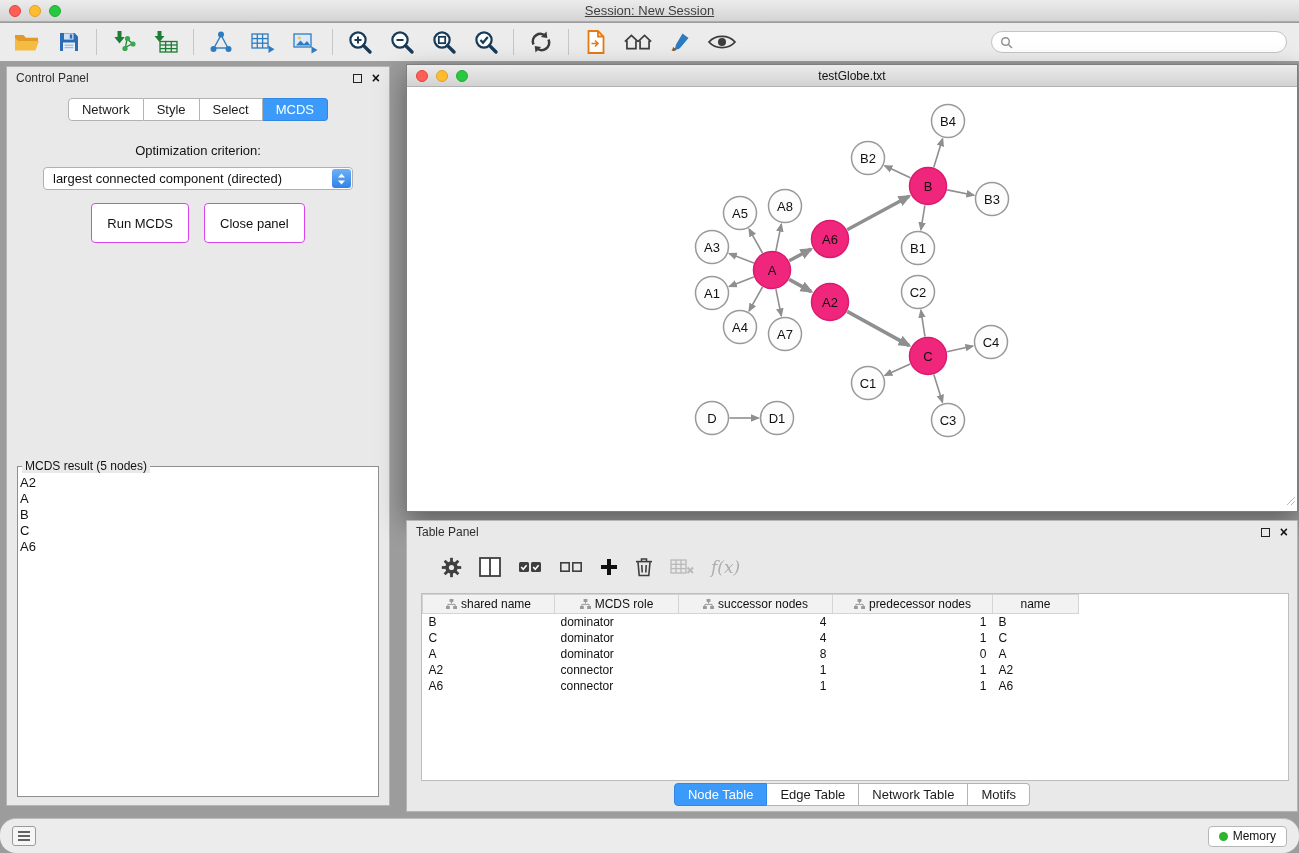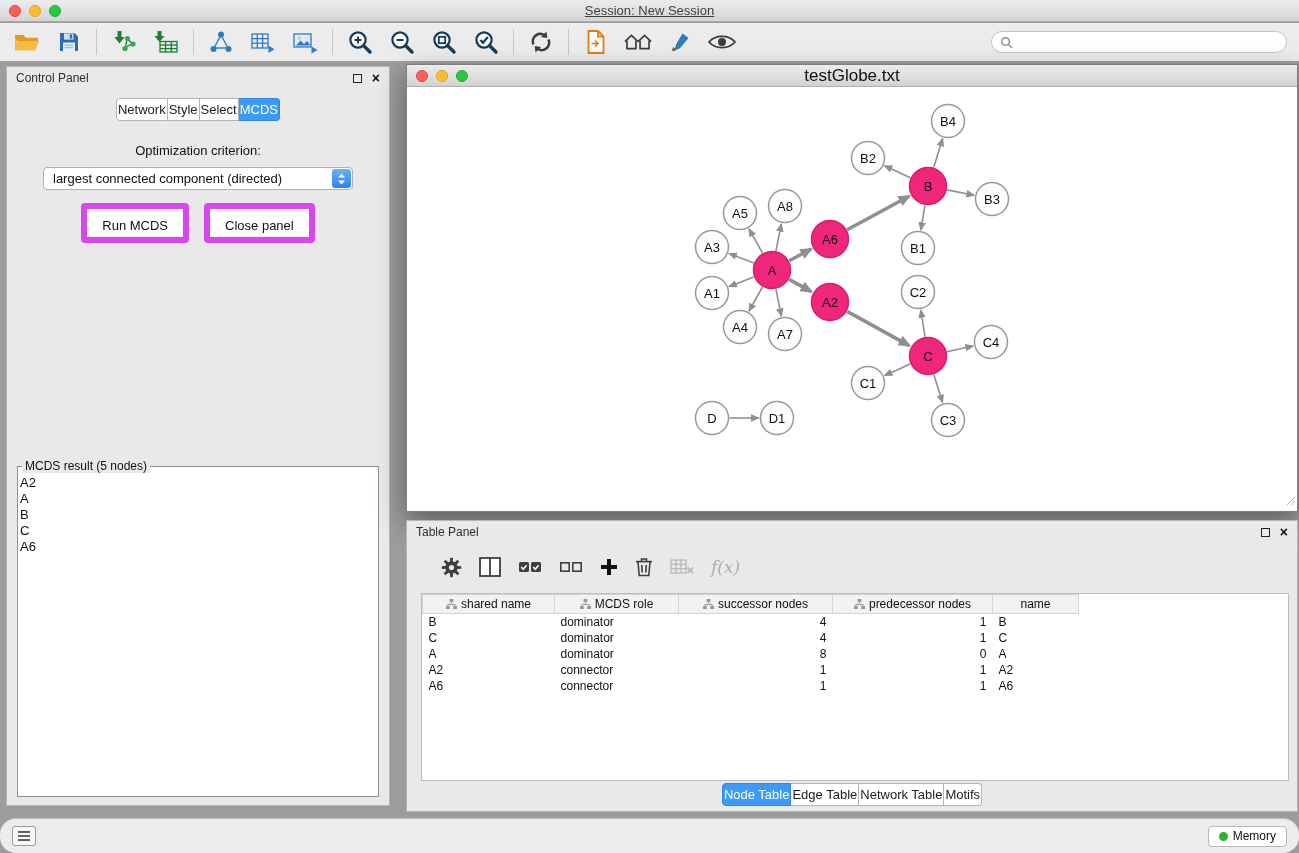--- a/index.html
+++ b/index.html
@@ -29,45 +29,45 @@
   
   .panel { position:absolute; background:#e9e9e9; border:1px solid #b5b5b5; }
   .panel-head { display:flex; align-items:center; height:22px; padding:0 9px; font-size:12px; color:#2e2e2e; }
   .panel-controls { margin-left:auto; display:flex; gap:10px; align-items:center; }
   .float-box { width:9px; height:9px; border:1.5px solid #222; display:inline-block; }
   .close-x { font-size:14px; font-weight:bold; color:#111; line-height:10px; }
 
   
   #control-panel { left:6px; top:66px; width:384px; height:740px; }
   .seg { display:inline-flex; }
-  .seg .tab { background:#fff; border:1px solid #b3b3b3; border-left:none; padding:3px 1px;
+  .seg .tab { background:#fff; border:1px solid #b3b3b3; border-left:none; padding:3px 13px;
     font-size:13px; color:#1c1c1c; white-space:nowrap; }
   .seg .tab:first-child { border-left:1px solid #b3b3b3; border-radius:4px 0 0 4px; }
   .seg .tab:last-child { border-radius:0 4px 4px 0; }
   .seg .tab.active { background:#3b9afa; border-color:#2f87e6; color:#fff; }
   .cp-tabs-row { display:flex; justify-content:center; margin-top:9px; }
   .opt-label { text-align:center; margin-top:22px; font-size:13px; color:#111; }
   .dropdown { position:relative; margin:9px 36px 0 36px; background:#fff; border:1px solid #b0b0b0;
     border-radius:4px; height:23px; display:flex; align-items:center; padding:0 26px 0 9px; font-size:13px; color:#111; }
   .dropdown .stepper { position:absolute; right:1px; top:1px; bottom:1px; width:19px;
     background:linear-gradient(#6cb0f8,#2f82e8); border-radius:3px; display:flex; align-items:center; justify-content:center; }
   .btn-row { display:flex; justify-content:center; gap:15px; margin-top:13px; }
-  .mac-btn { background:#fff; border:6px solid #d946ef; border-radius:4px; height:40px; padding:9px 15px;
+  .mac-btn { background:#fff; border:1px solid #d946ef; border-radius:4px; height:40px; padding:9px 15px;
     font-size:13px; color:#111; font-family:"Liberation Sans",sans-serif; }
   .result-box { position:absolute; left:10px; right:10px; top:392px; bottom:8px;
     border:1px solid #8f8f8f; background:#fff; padding:2px 0; }
   .result-box legend { background:#e9e9e9; font-size:12px; color:#111; padding:0 3px; margin-left:4px; }
   .result-list { font-size:13px; color:#111; line-height:16px; padding-left:2px; }
 
   
   #network-window { position:absolute; left:406px; top:64px; width:892px; height:448px;
     border:1px solid #7e7e7e; box-shadow:0 10px 26px rgba(0,0,0,.4); background:#fff; }
   .inner-titlebar { position:relative; height:22px; background:linear-gradient(#ececec,#d2d2d2);
     border-bottom:1px solid #b0b0b0; display:flex; align-items:center; }
-  .inner-titlebar .title { position:absolute; left:0; right:0; text-align:center; font-size:17px; color:#111; }
+  .inner-titlebar .title { position:absolute; left:0; right:0; text-align:center; font-size:12px; color:#111; }
   .net-body { position:relative; width:890px; height:424px; background:#fff; overflow:hidden; }
   #network-svg text { font-family:"Liberation Sans",sans-serif; }
   .resize-corner { position:absolute; right:2px; bottom:2px; }
 
   
   #table-panel { left:406px; top:520px; width:892px; height:292px; }
   .table-toolbar { display:flex; align-items:center; gap:17px; padding:10px 0 6px 34px; height:44px; }
   .ticon { display:flex; align-items:center; justify-content:center; }
   .fx { font-family:"DejaVu Serif",serif; font-style:italic; font-size:17px; color:#adadad; }
   .table-wrap { position:absolute; left:14px; right:8px; top:72px; bottom:30px; background:#fff;

